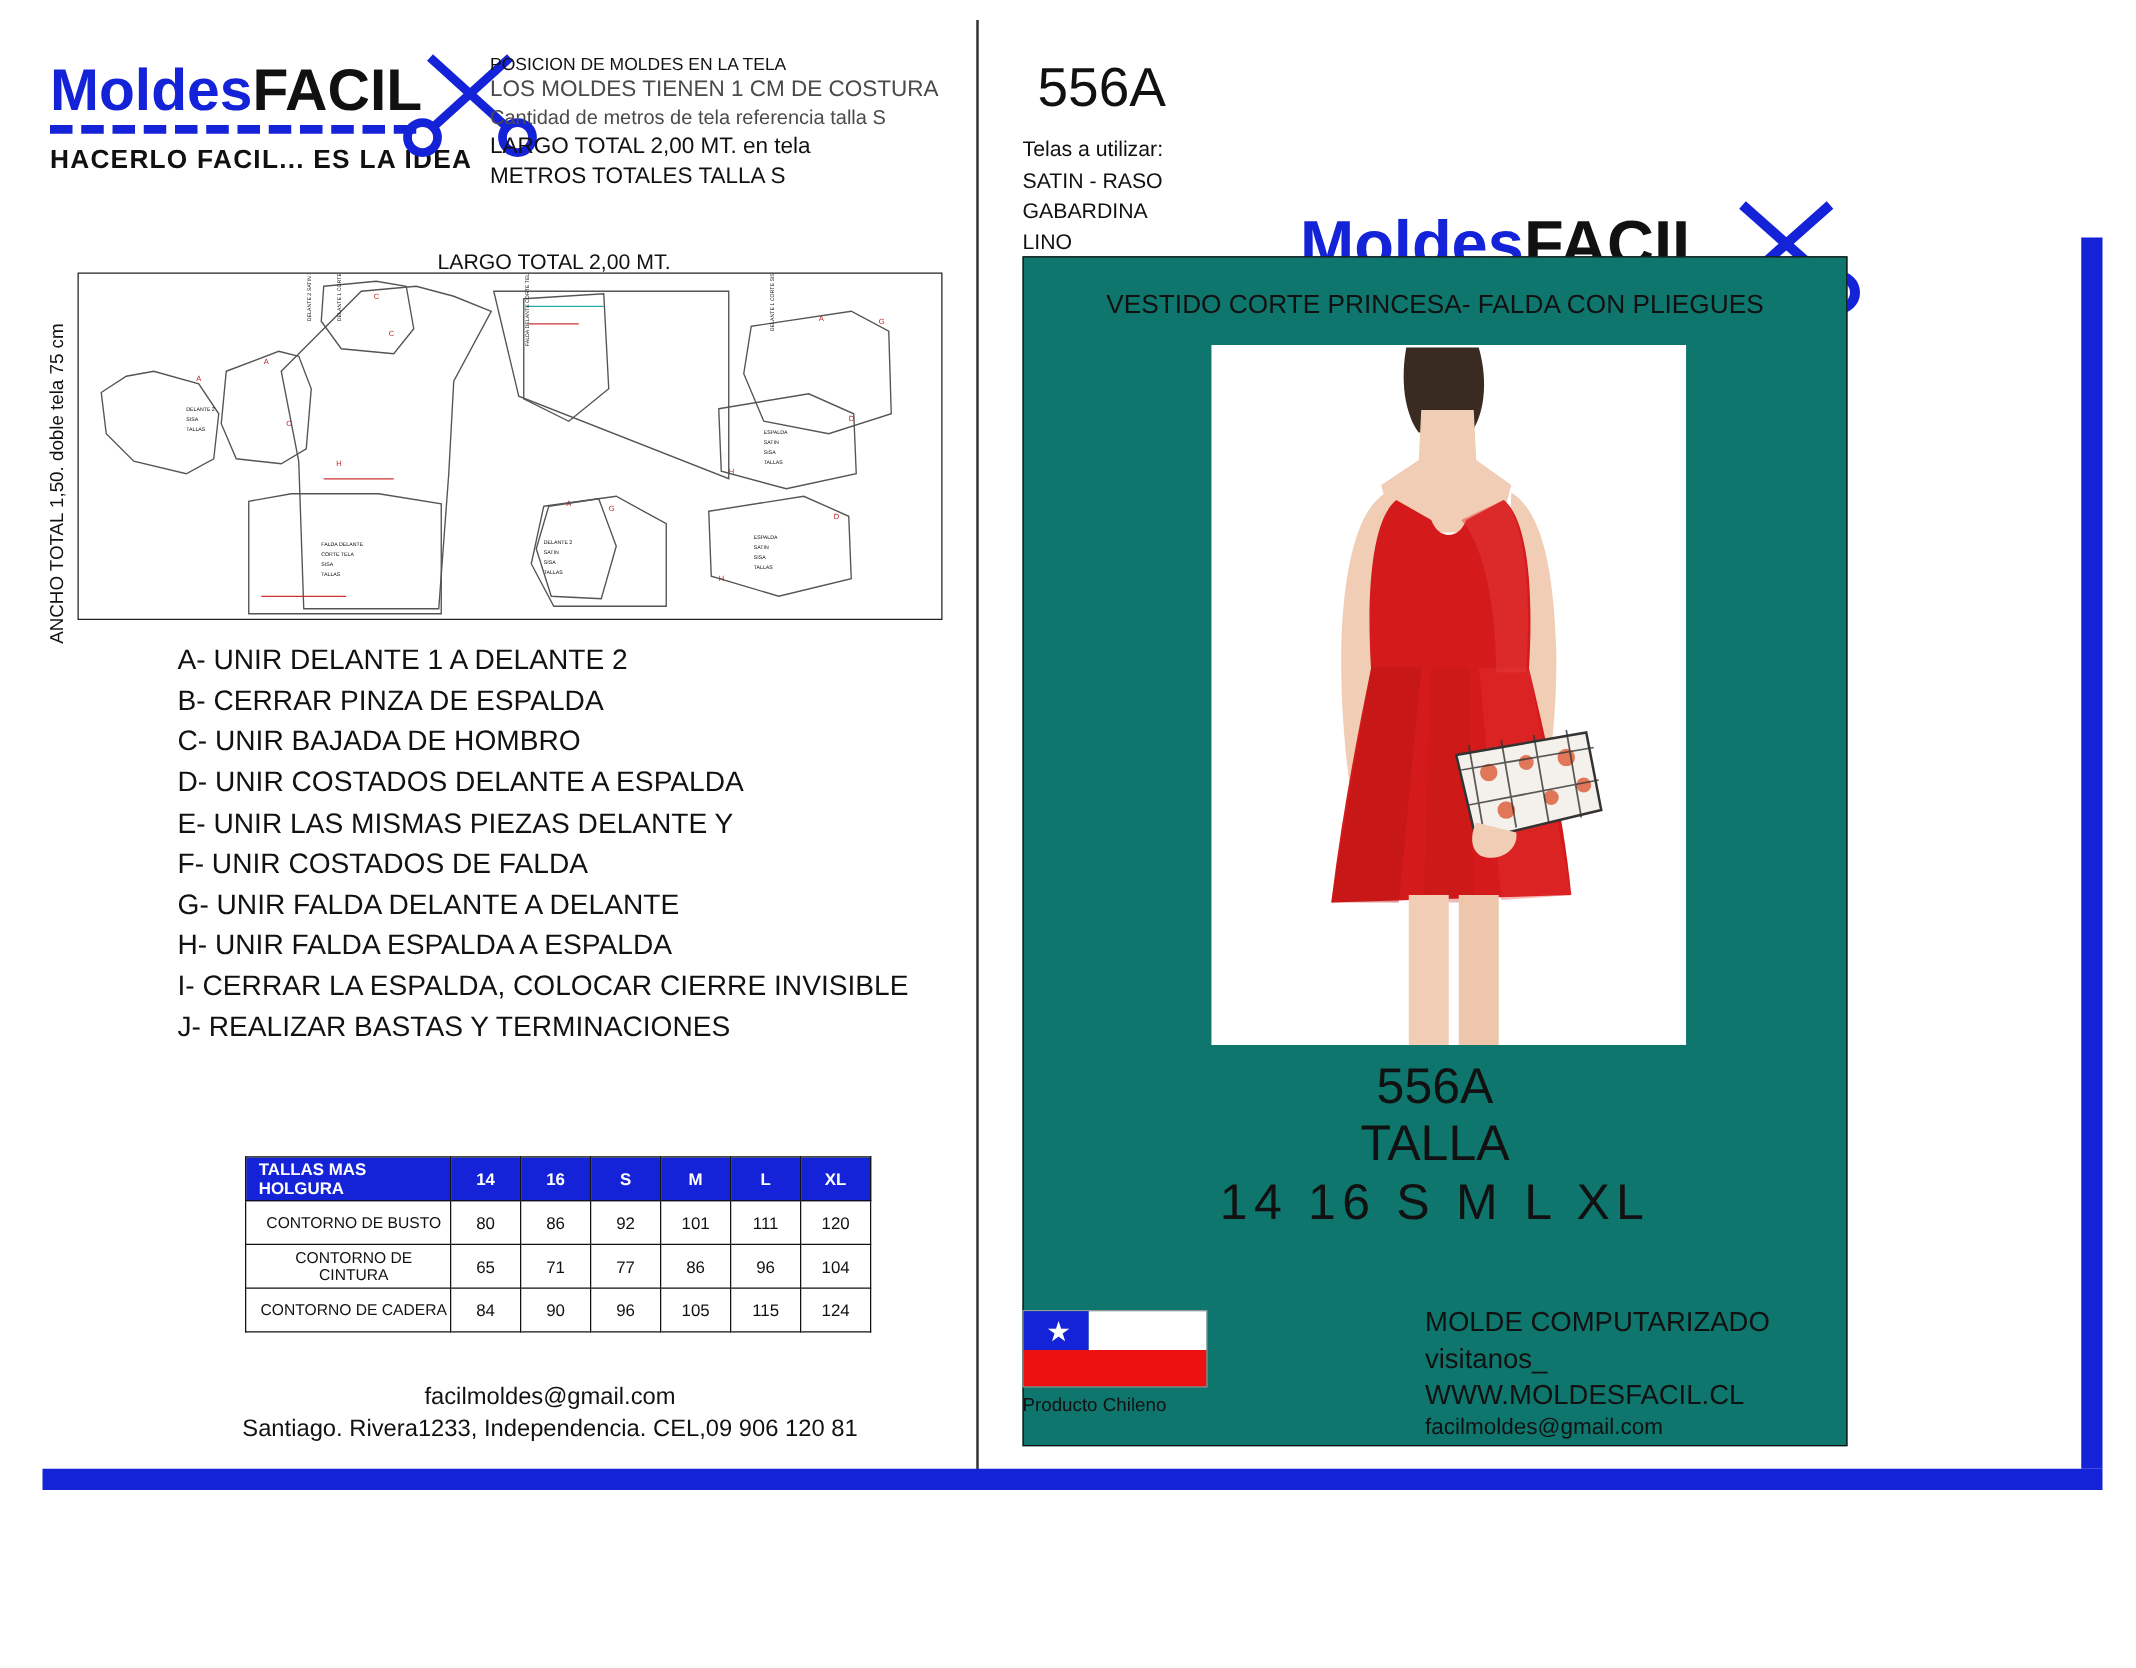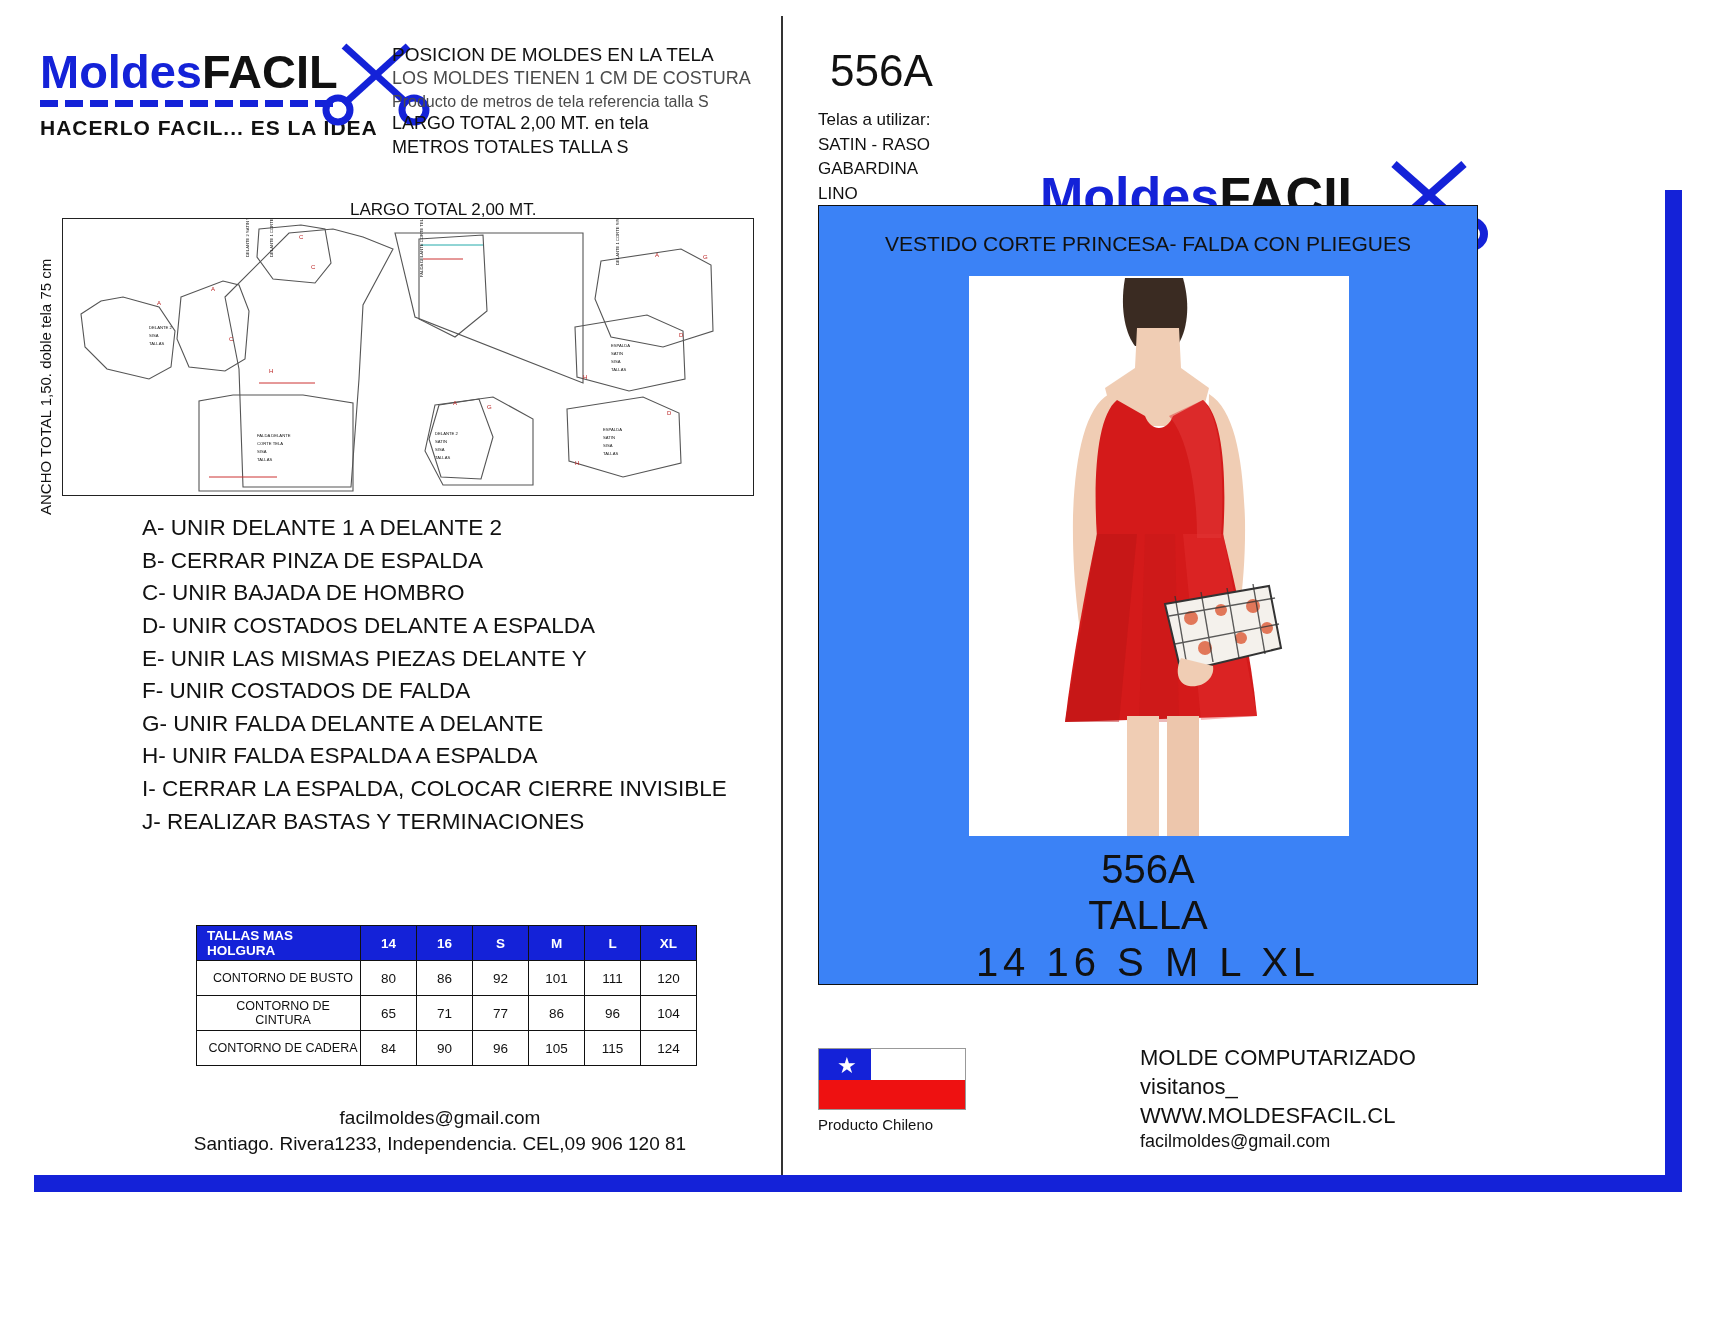--- a/index.html
+++ b/index.html
@@ -29,21 +29,21 @@
   
   .scissors { position:absolute; }
 
   
   #left-logo { left:40px; top:48px; }
   #left-logo .logo-text { font-size:47px; }
   #left-logo .logo-dashes span { width:18px; height:7px; }
   #left-logo .logo-tag { font-size:21px; margin-top:9px; }
 
   #header-text { left:392px; top:42px; width:390px; line-height:1.32; }
-  #header-text .h1 { font-size:19px; color:#111; }
+  #header-text .h1 { font-size:14px; color:#111; }
   #header-text .h2 { font-size:18px; color:#4a4a4a; }
   #header-text .h3 { font-size:16px; color:#4a4a4a; }
   #header-text .h4 { font-size:18px; color:#111; }
 
   #largo-total { left:350px; top:200px; font-size:17px; color:#111; }
 
   #ancho-label {
     left:-9px; top:230px; width:300px;
     transform:rotate(-90deg); transform-origin:left top;
     font-size:15px; color:#111; white-space:nowrap;
@@ -85,22 +85,22 @@
   
   #code-big { left:830px; top:46px; font-size:44px; color:#111; }
   #telas { left:818px; top:108px; font-size:17px; line-height:1.45; color:#111; }
 
   #right-logo { left:1040px; top:78px; }
   #right-logo .logo-text { font-size:52px; }
   #right-logo .logo-dashes span { width:20px; height:8px; }
   #right-logo .logo-tag { font-size:24px; margin-top:11px; }
 
   #photo-box {
-    left:818px; top:205px; width:660px; height:780px;
-    border:1.5px solid #111; background:#3b82f6;
+    left:818px; top:205px; width:660px; height:952px;
+    border:1.5px solid #111; background:#0f766e;
   }
   #photo-title { position:absolute; left:0; right:0; top:26px; text-align:center; font-size:21px; color:#111; }
   #photo-area { position:absolute; left:150px; top:70px; width:380px; height:560px; }
   #photo-caption { position:absolute; left:0; right:0; top:640px; text-align:center; color:#111; }
   #photo-caption .c1 { font-size:40px; line-height:1.15; }
   #photo-caption .c2 { font-size:40px; line-height:1.15; }
   #photo-caption .c3 { font-size:40px; line-height:1.2; letter-spacing:5px; }
 
   
   #flag-wrap { left:818px; top:1048px; }
@@ -144,21 +144,21 @@
         <line x1="86" y1="12" x2="22" y2="70"></line>
         <circle cx="16" cy="76" r="12"></circle>
         <circle cx="92" cy="76" r="12"></circle>
       </g>
     </svg>
   </div>
 
   <div class="abs" id="header-text">
     <div class="h1">POSICION DE MOLDES EN LA TELA</div>
     <div class="h2">LOS MOLDES TIENEN 1 CM DE COSTURA</div>
-    <div class="h3">Producto de metros de tela referencia talla S</div>
+    <div class="h3">Cantidad de metros de tela referencia talla S</div>
     <div class="h4">LARGO  TOTAL 2,00 MT.  en tela</div>
     <div class="h4">METROS TOTALES TALLA S</div>
   </div>
 
   <div class="abs" id="largo-total">LARGO TOTAL 2,00  MT.</div>
 
   <div class="abs" id="ancho-label">
     <div>ANCHO TOTAL  1,50. doble tela 75 cm</div>
   </div>
 

